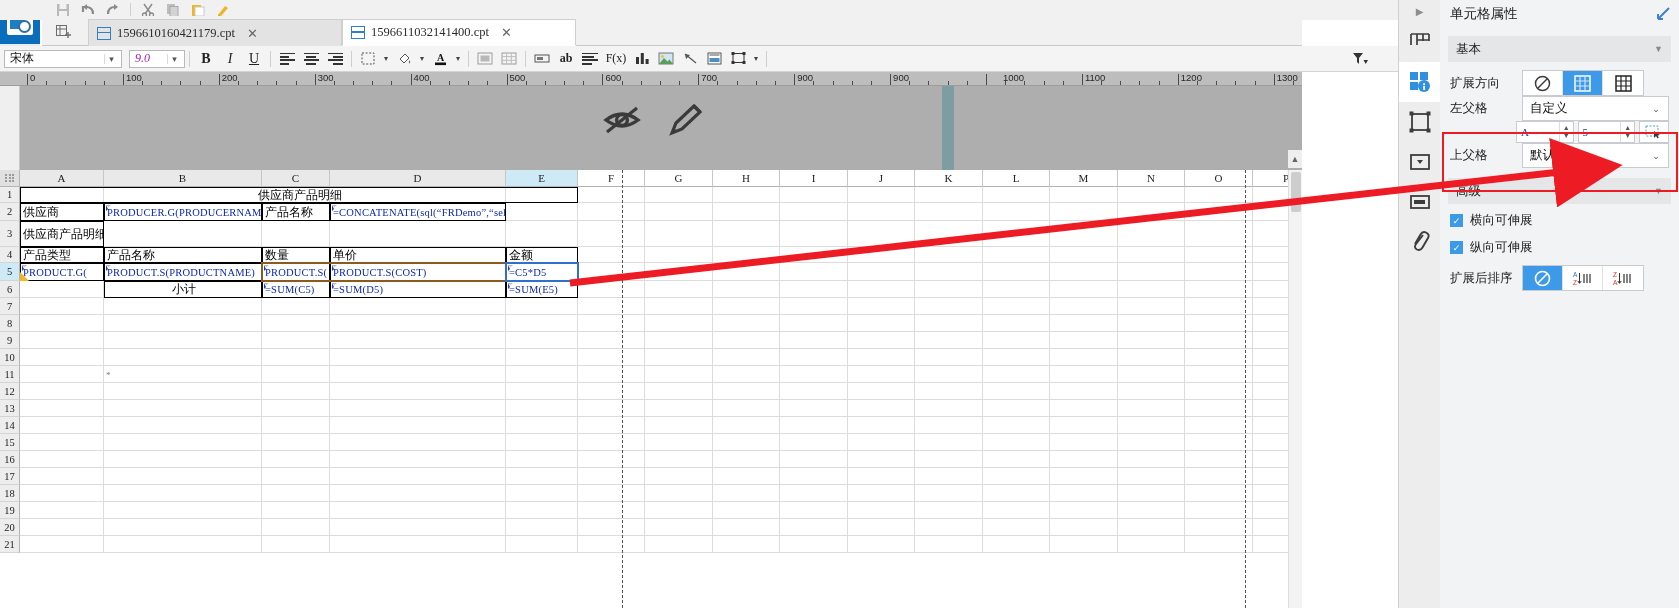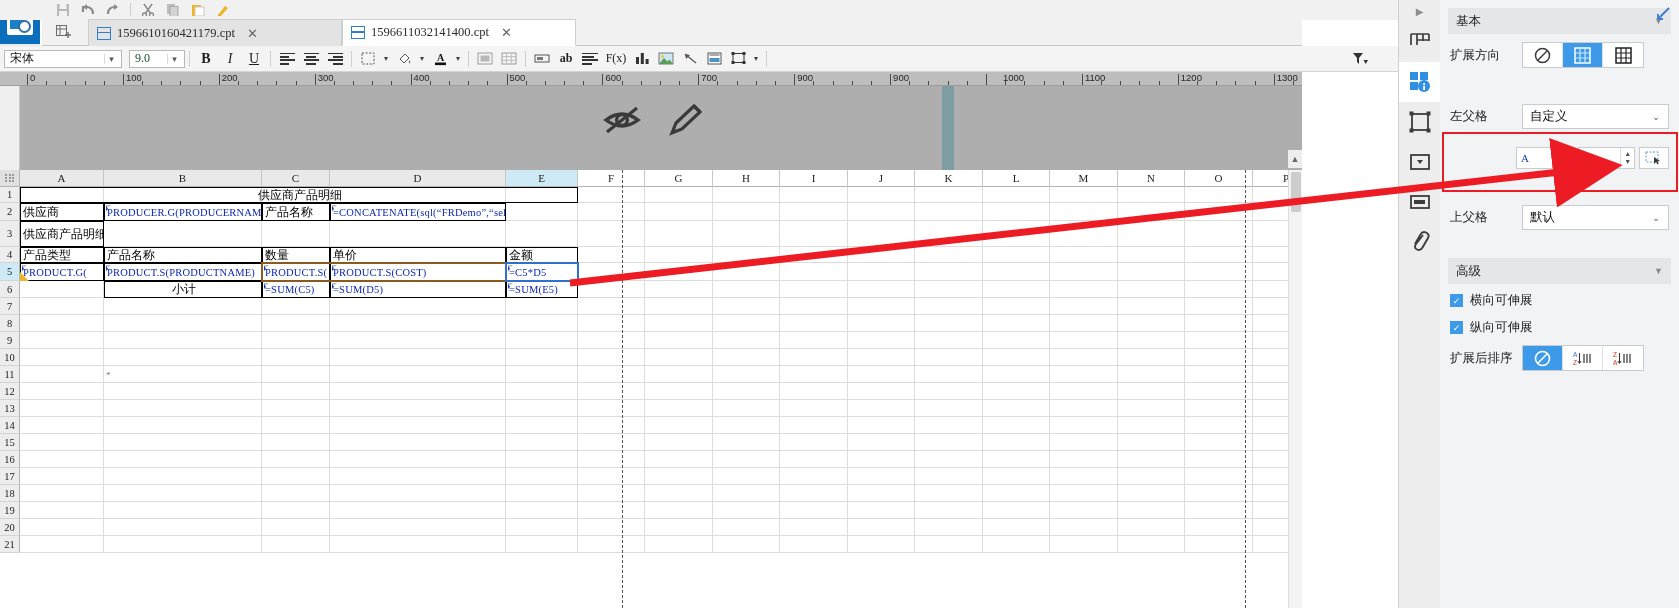--- a/index.html
+++ b/index.html
@@ -138,21 +138,21 @@
   
   .rpanel{ position:absolute; left:1440px; top:0; width:239px; height:608px; background:#f2f3f4; }
   .rp-title{ height:28px; display:flex; align-items:center; padding-left:10px; font-size:13.5px; color:#222; }
   .rp-expand{ position:absolute; right:8px; top:6px; color:#3a7fd5; font-size:14px; }
   .rp-tabs{ height:30px; display:flex; background:#dfe1e3; }
   .rp-tab{ flex:1; display:flex; align-items:center; justify-content:center; font-size:12.5px; color:#333; }
   .rp-tab.active{ background:#f2f3f4; color:#000; }
   .rp-sect{ height:26px; margin:8px 8px 0 8px; background:#e4e6e8; display:flex; align-items:center;
             padding:0 8px; font-size:12.5px; color:#222; justify-content:space-between; }
   .rp-sect .cv{ color:#8a8a8a; font-size:9px; }
-  .rp-row{ display:flex; align-items:center; padding:18px 10px; gap:6px; }
+  .rp-row{ display:flex; align-items:center; padding:0 10px; gap:6px; }
   .rp-lbl{ width:66px; font-size:12.5px; color:#222; flex:0 0 auto; }
   .seg{ display:flex; border:1px solid #c8ccd0; background:#fff; }
   .segbtn{ width:40px; height:24px; display:flex; align-items:center; justify-content:center; border-right:1px solid #dfe2e5; }
   .segbtn:last-child{ border-right:none; }
   .segbtn.active{ background:#3d9ae8; }
   .dd{ flex:1; height:25px; border:1px solid #c8ccd0; background:#fff; display:flex; align-items:center;
        padding:0 4px 0 7px; font-size:12.5px; color:#111; }
   .dd .cv{ flex:1; }
   .dd .ca{ width:16px; text-align:center; color:#555; font-size:9px; }
   .spin{ height:22px; border:1px solid #c8ccd0; background:#fff; display:flex; align-items:center; }
@@ -246,21 +246,21 @@
       <span class="tab-close">✕</span>
     </div>
   </div>
 
   <div class="fmtbar">
     <div class="sel-box" style="width:118px; margin-left:4px;">
       <span class="cv">宋体</span>
       <span class="ca">▾</span>
     </div>
     <div class="sel-box" style="width:56px; margin-left:7px;">
-      <span class="cv" style="font-family:'Liberation Serif',serif;color:#14532d;">9.0</span>
+      <span class="cv" style="font-family:'Liberation Serif',serif;color:#a21caf;font-style:italic;">9.0</span>
       <span class="ca">▾</span>
     </div>
     <div class="vsep"></div>
     <div class="fb b">B</div>
     <div class="fb i">I</div>
     <div class="fb u">U</div>
     <div class="vsep"></div>
     <div class="fb">
         <span class="align-ic">
           <i style="width:100%"></i>
@@ -1063,20 +1063,21 @@
         </svg>
     </div>
     <div class="sitem">
       <svg width="22" height="24" viewBox="0 0 22 24">
           <path d="M14 5 L7 14 Q4.5 17.5 8 19.5 Q11.5 21 13.5 17.5 L19 8 Q21 4.5 17 2.5 Q13.5 1 11.5 4.5 L6 14" fill="none" stroke="#3c3c3c" stroke-width="1.9"></path>
         </svg>
     </div>
   </div>
 
   <div class="rpanel">
+    <div class="rp-title">单元格属性</div>
     <div class="rp-expand">
       <svg width="16" height="16" viewBox="0 0 16 16">
           <path d="M14 2 L3 13 M3 13 L3 8 M3 13 L8 13" stroke="#3a7fd5" stroke-width="1.9" fill="none"></path>
         </svg>
     </div>
 
     <div class="rp-sect">
       <span>基本</span>
       <span class="cv">▼</span>
     </div>

